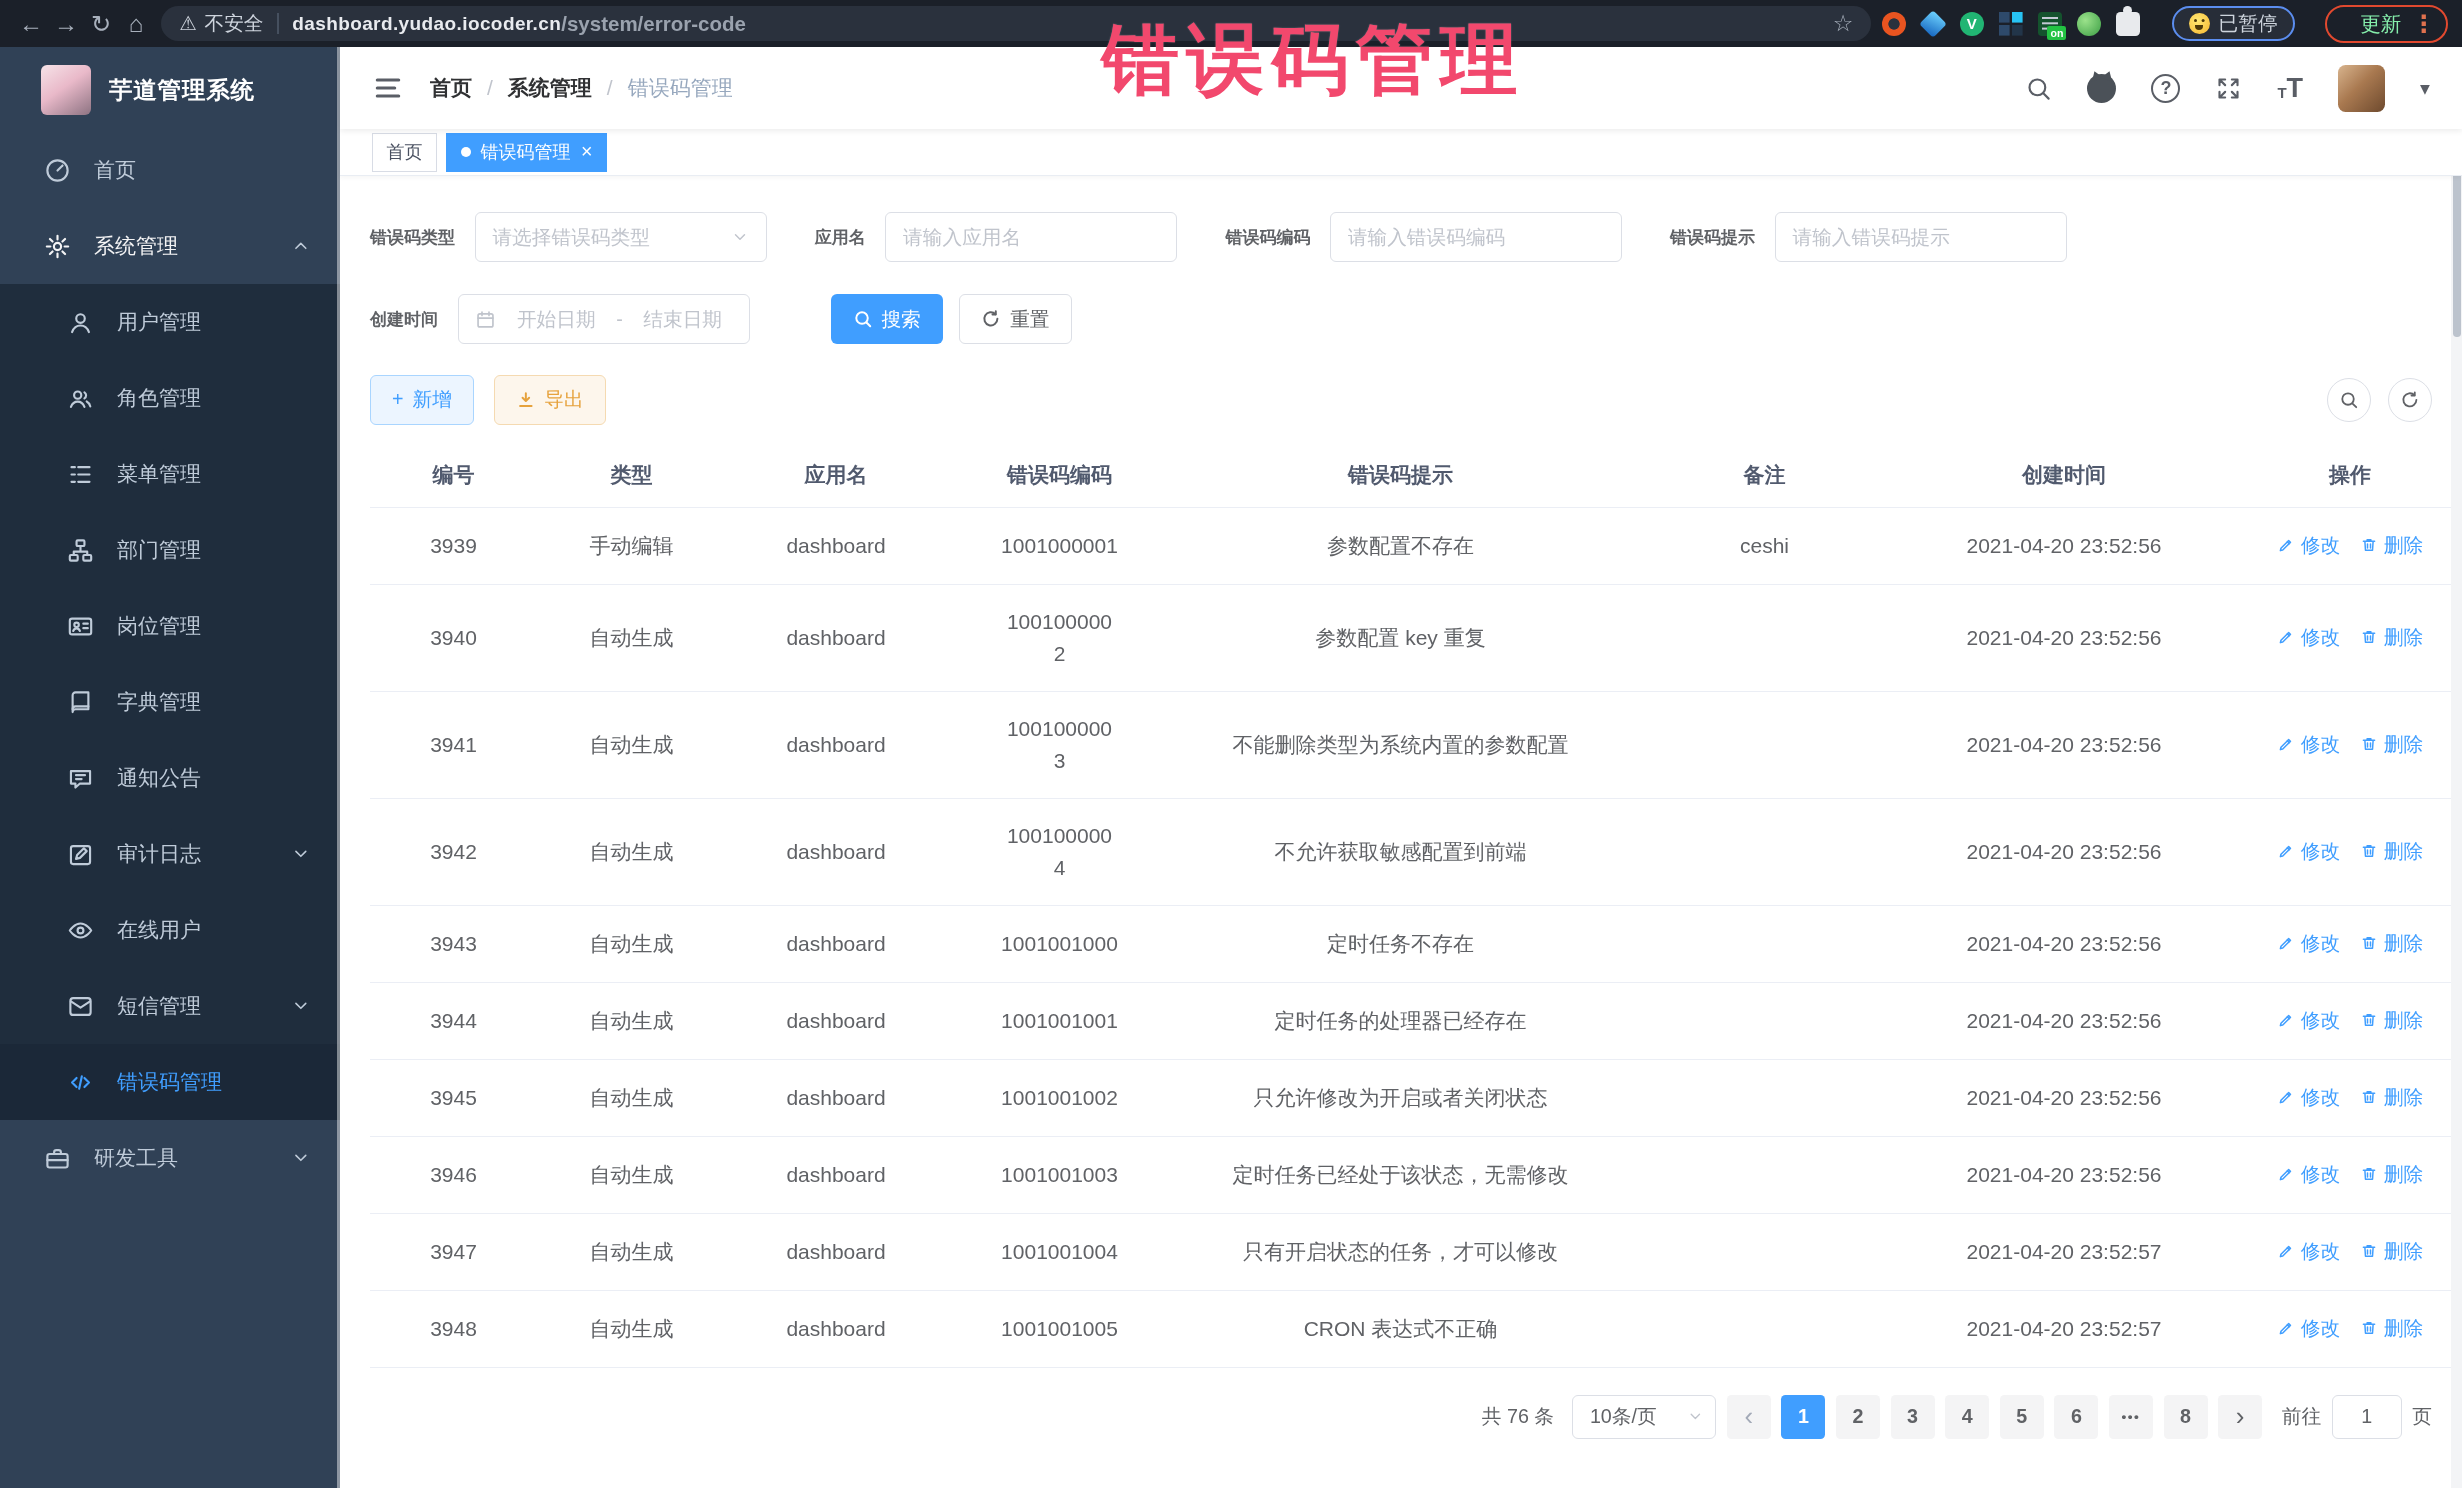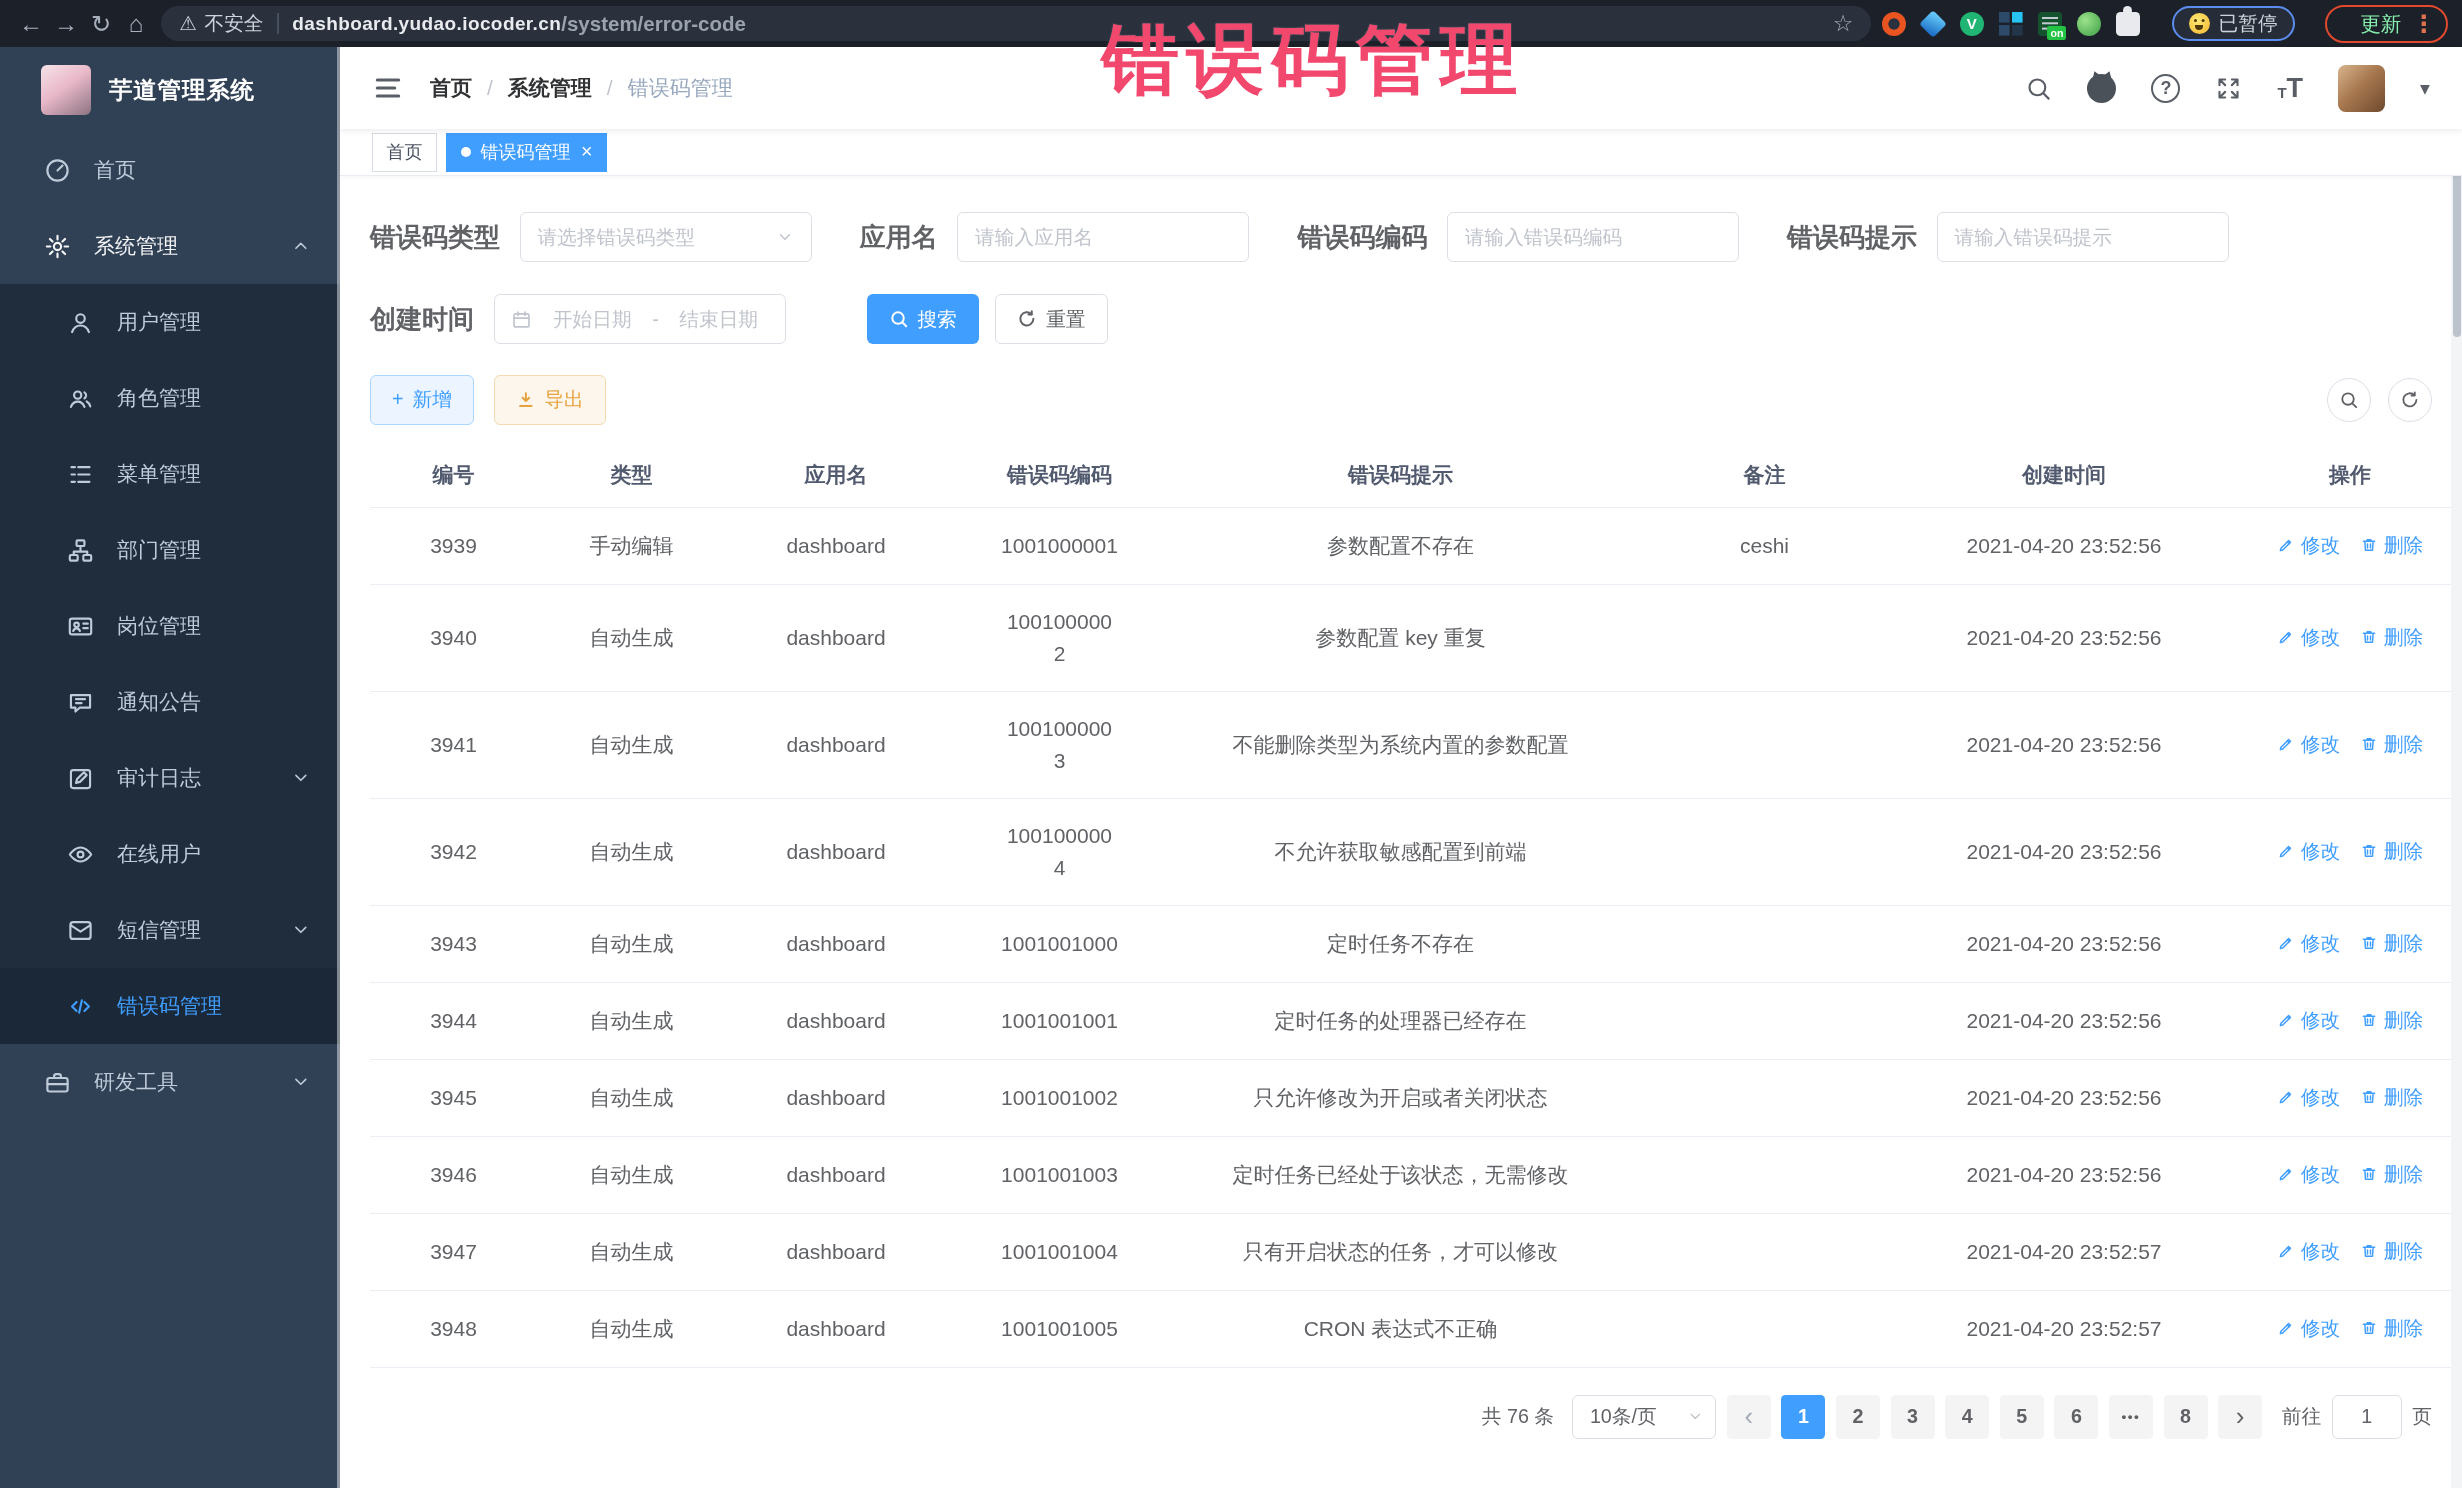--- a/index.html
+++ b/index.html
@@ -105,21 +105,21 @@
   .tag { height:39px; display:flex; align-items:center; gap:9px; padding:0 13.6px; border:1.5px solid #d8dce5;
     background:#fff; color:#495060; font-size:18px; cursor:pointer; }
   .tag.active { background:#409eff; border-color:#409eff; color:#fff; }
   .tag-dot { width:10.6px; height:10.6px; border-radius:50%; background:#fff; }
   .tag-close { font-size:19.7px; line-height:1; margin-left:1.5px; }
 
   
   .content { flex:1; padding:36px 30px 0; position:relative; }
   .filter-row { display:flex; align-items:center; margin-bottom:32px; }
   .fgroup { display:flex; align-items:center; margin-right:48px; }
-  .flabel { font-size:26px; font-weight:700; color:#606266; margin-right:19.7px; white-space:nowrap; }
+  .flabel { font-size:17px; font-weight:700; color:#606266; margin-right:19.7px; white-space:nowrap; }
   .fctrl { width:292px; height:50px; border:1.5px solid #dcdfe6; border-radius:6px; background:#fff;
     display:flex; align-items:center; padding:0 16.7px; font-size:19.7px; color:#c0c4cc; }
   .fctrl input { border:none; outline:none; width:100%; font-size:19.7px; color:#606266;
     font-family:inherit; background:transparent; }
   .fctrl input::placeholder { color:#c0c4cc; }
   .sel-chev { margin-left:auto; width:18px; height:18px; color:#c0c4cc; }
   .date-ctrl { gap:10.6px; }
   .date-ctrl .cal { width:21px; height:21px; color:#c0c4cc; flex-shrink:0; }
   .date-ph { flex:1; text-align:center; }
   .date-sep { color:#c0c4cc; }
@@ -285,20 +285,29 @@
                 <rect x="2.5" y="5" width="19" height="14" rx="2"></rect>
                 <circle cx="8.5" cy="10.5" r="2"></circle>
                 <path d="M5.5 16c.7-1.6 1.9-2.3 3-2.3s2.3.7 3 2.3M14.5 9.5h4M14.5 13.5h4"></path>
               </svg>
             </span>
           <span>岗位管理</span>
         </div>
         <div class="m-item">
           <span class="micon">
               <svg class="icn" viewBox="0 0 24 24">
+                <path d="M5 5.5A2.5 2.5 0 0 1 7.5 3H19v15H7.5A2.5 2.5 0 0 0 5 20.5z"></path>
+                <path d="M5 18A2.5 2.5 0 0 1 7.5 15.5H19"></path>
+              </svg>
+            </span>
+          <span>字典管理</span>
+        </div>
+        <div class="m-item">
+          <span class="micon">
+              <svg class="icn" viewBox="0 0 24 24">
                 <path d="M3.5 5.5h17v11h-9l-4 3.5v-3.5h-4z"></path>
                 <path d="M8 9h8M8 12.5h5"></path>
               </svg>
             </span>
           <span>通知公告</span>
         </div>
         <div class="m-item">
           <span class="micon">
               <svg class="icn" viewBox="0 0 24 24">
                 <rect x="3.5" y="4.5" width="17" height="16" rx="2"></rect>

